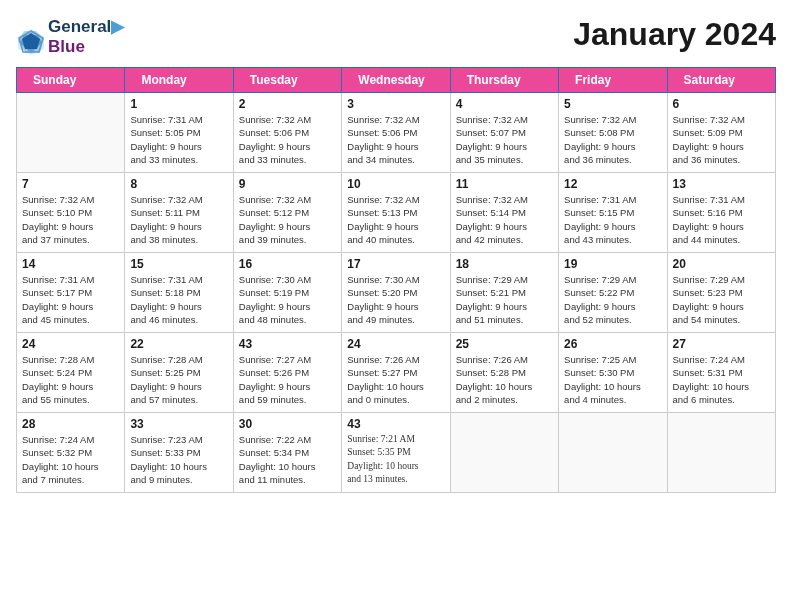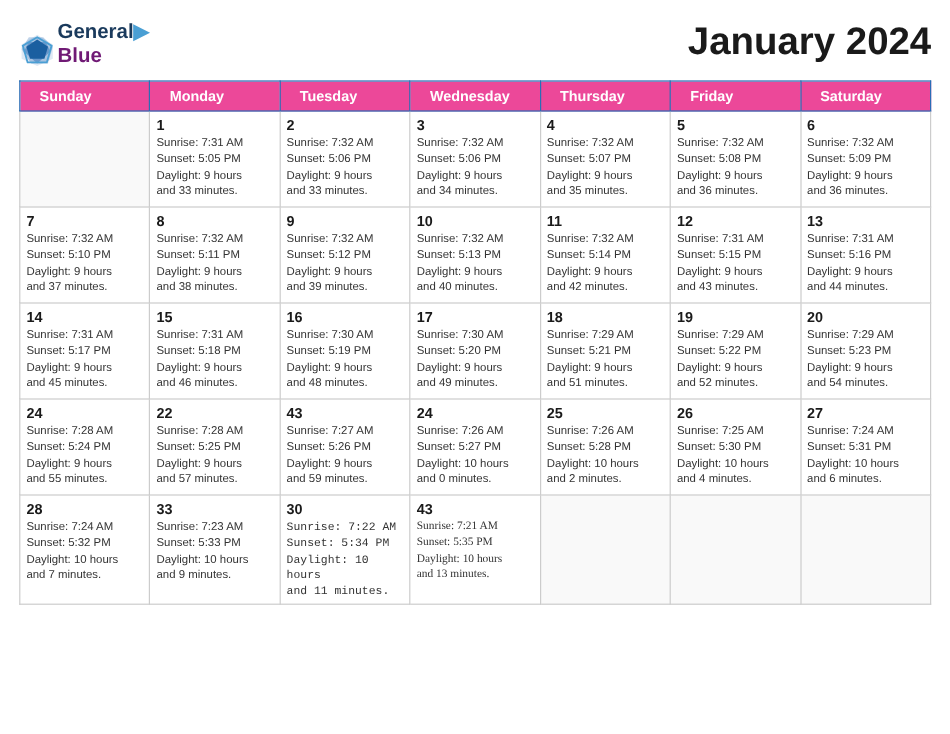--- a/index.html
+++ b/index.html
@@ -325,21 +325,21 @@
           </td>
           <td>
             <span class="day-number">33</span>
             <div class="day-info" style="white-space: pre-line;">Sunrise: 7:23 AM
 Sunset: 5:33 PM
 Daylight: 10 hours
 and 9 minutes.</div>
           </td>
           <td>
             <span class="day-number">30</span>
-            <div class="day-info" style="white-space: pre-line; font-family: Liberation Mono, monospace;">Sunrise: 7:22 AM
+            <div class="day-info" style="white-space: pre-line;">Sunrise: 7:22 AM
 Sunset: 5:34 PM
 Daylight: 10 hours
 and 11 minutes.</div>
           </td>
           <td>
             <span class="day-number">43</span>
             <div class="day-info" style="white-space: pre-line; font-family: Liberation Serif, serif;">Sunrise: 7:21 AM
 Sunset: 5:35 PM
 Daylight: 10 hours
 and 13 minutes.</div>

